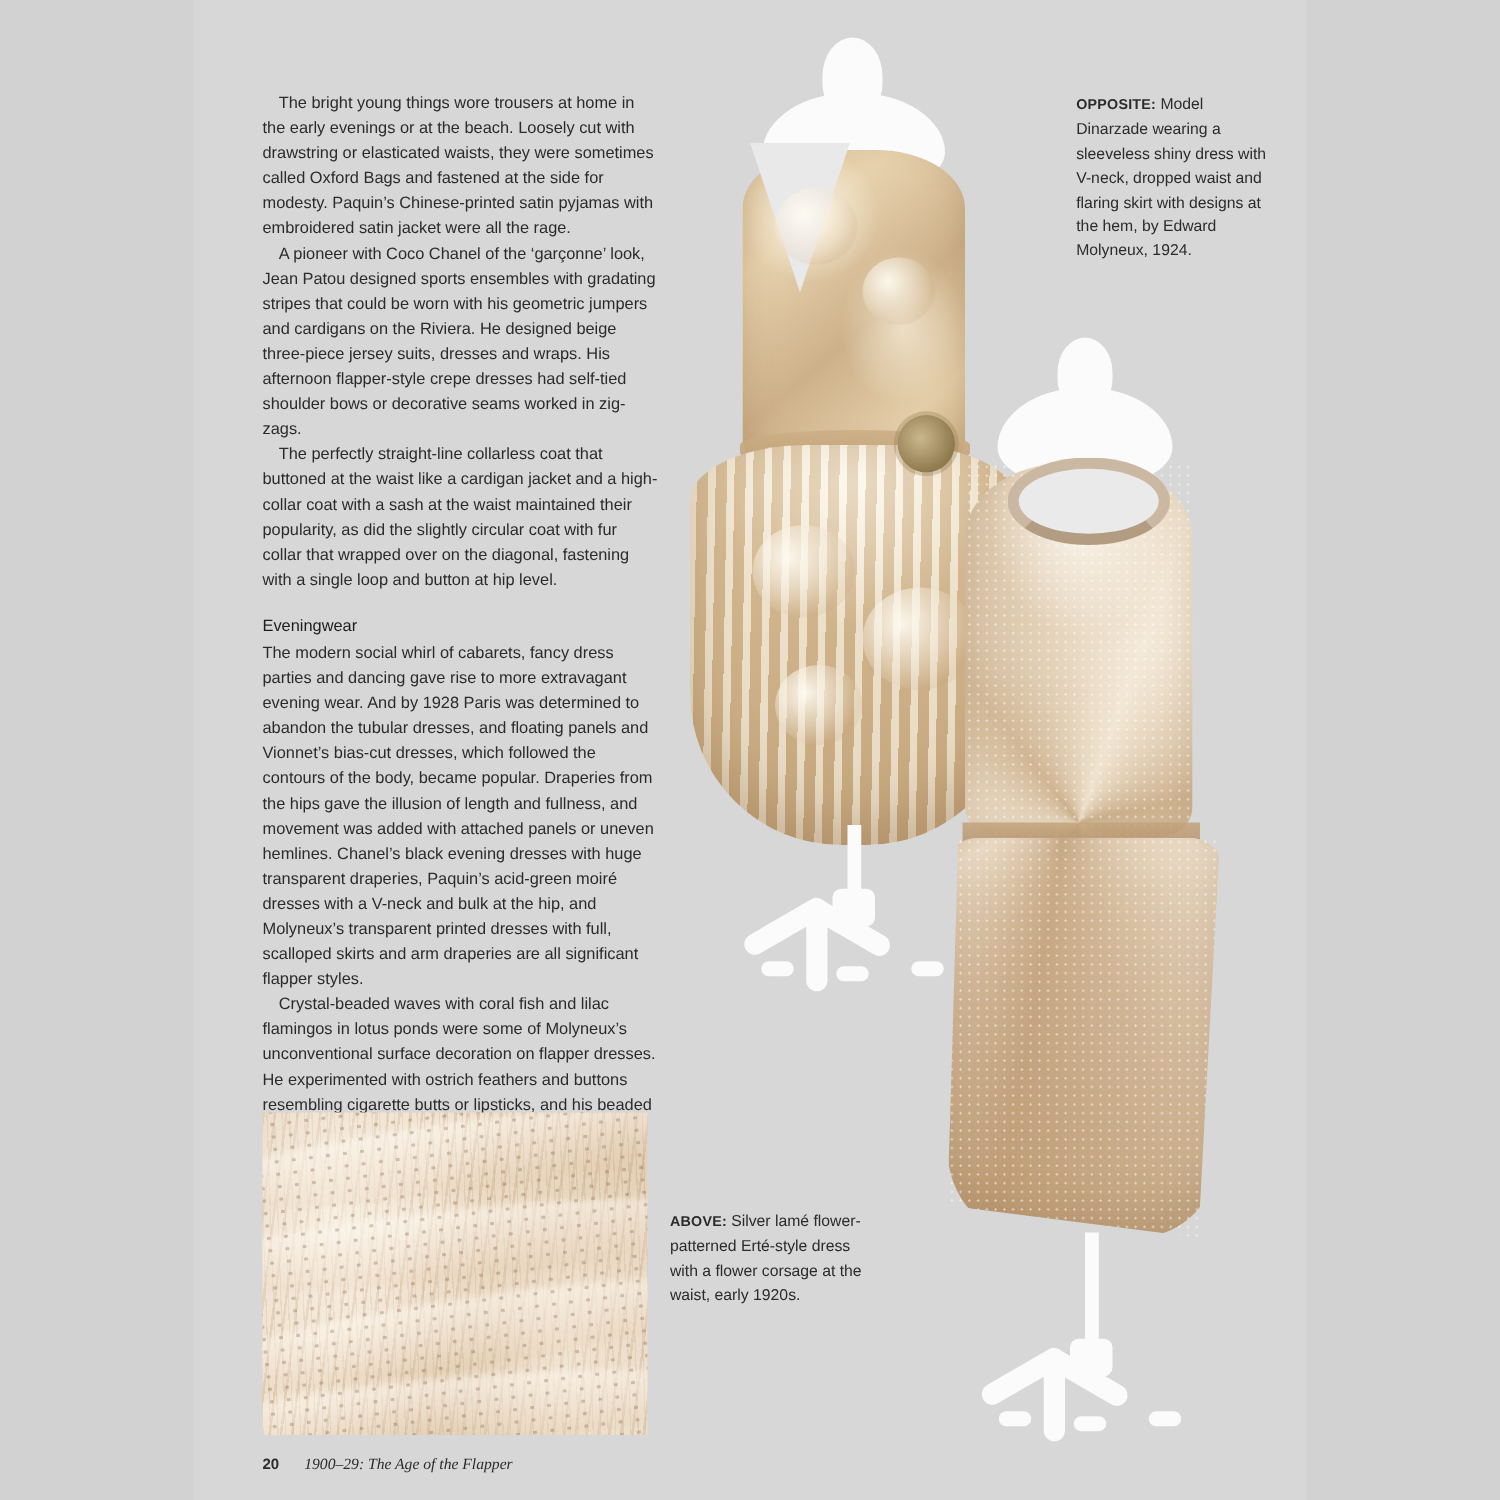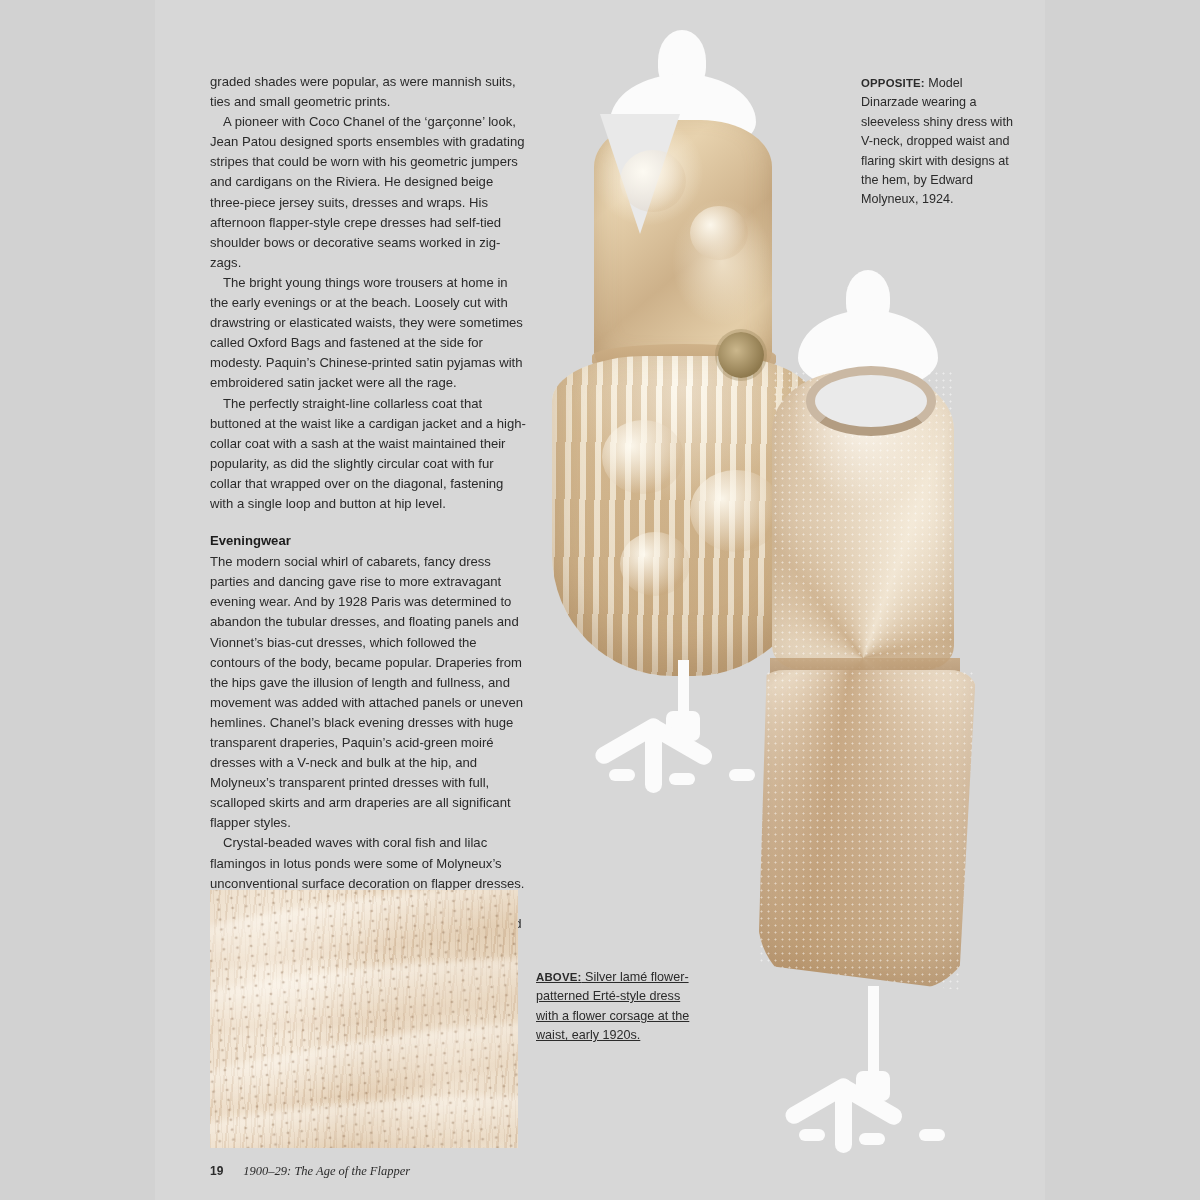--- a/index.html
+++ b/index.html
@@ -32,21 +32,21 @@
     color: #2b2b2b;
   }
   .text-col p {
     margin: 0;
     text-indent: 0;
   }
   .text-col p.indent {
     text-indent: 13px;
   }
   .section-head {
-    font-weight: bold;
+    font-weight: normal;
     margin-top: 17px !important;
     margin-bottom: 1px !important;
     font-size: 13.1px;
     color: #1c1c1c;
   }
   
   .cap-right {
     position: absolute;
     left: 706px;
     top: 74px;
@@ -56,21 +56,21 @@
     color: #2b2b2b;
   }
   .cap-lower {
     position: absolute;
     left: 381px;
     width: 165px;
     font-size: 12.6px;
     line-height: 19.4px;
     color: #2b2b2b;
   }
-  .cap-lower.one { top: 968px; text-decoration: underline; }
+  .cap-lower.one { top: 968px; }
   .cap-lower.two { top: 1064px; }
   .sc {
     font-variant: small-caps;
     font-weight: bold;
     letter-spacing: 0.2px;
     font-size: 11.4px;
     text-transform: uppercase;
   }
   
   .footer {
@@ -270,23 +270,22 @@
     opacity: 0.8;
     pointer-events: none;
   }
 </style>
 </head>
 <body>
 
 <div class="page">
 
   <div class="text-col">
-    <p>graded shades were popular, as were mannish suits, ties and small geometric prints.</p>
+    <p class="indent">The bright young things wore trousers at home in the early evenings or at the beach. Loosely cut with drawstring or elasticated waists, they were sometimes called Oxford Bags and fastened at the side for modesty. Paquin’s Chinese-printed satin pyjamas with embroidered satin jacket were all the rage.</p>
     <p class="indent">A pioneer with Coco Chanel of the ‘garçonne’ look, Jean Patou designed sports ensembles with gradating stripes that could be worn with his geometric jumpers and cardigans on the Riviera. He designed beige three-piece jersey suits, dresses and wraps. His afternoon flapper-style crepe dresses had self-tied shoulder bows or decorative seams worked in zig-zags.</p>
-    <p class="indent">The bright young things wore trousers at home in the early evenings or at the beach. Loosely cut with drawstring or elasticated waists, they were sometimes called Oxford Bags and fastened at the side for modesty. Paquin’s Chinese-printed satin pyjamas with embroidered satin jacket were all the rage.</p>
     <p class="indent">The perfectly straight-line collarless coat that buttoned at the waist like a cardigan jacket and a high-collar coat with a sash at the waist maintained their popularity, as did the slightly circular coat with fur collar that wrapped over on the diagonal, fastening with a single loop and button at hip level.</p>
 
     <p class="section-head">Eveningwear</p>
     <p>The modern social whirl of cabarets, fancy dress parties and dancing gave rise to more extravagant evening wear. And by 1928 Paris was determined to abandon the tubular dresses, and floating panels and Vionnet’s bias-cut dresses, which followed the contours of the body, became popular. Draperies from the hips gave the illusion of length and fullness, and movement was added with attached panels or uneven hemlines. Chanel’s black evening dresses with huge transparent draperies, Paquin’s acid-green moiré dresses with a V-neck and bulk at the hip, and Molyneux’s transparent printed dresses with full, scalloped skirts and arm draperies are all significant flapper styles.</p>
     <p class="indent">Crystal-beaded waves with coral fish and lilac flamingos in lotus ponds were some of Molyneux’s unconventional surface decoration on flapper dresses. He experimented with ostrich feathers and buttons resembling cigarette butts or lipsticks, and his beaded chemises are some of the most exquisite.</p>
   </div>
 
   <div class="fig" id="fig1">
 
     <div class="mq-neck" style="left:108px; top:0; width:48px; height:62px;"></div>
@@ -356,16 +355,16 @@
   <div class="cap-right">
     <span class="sc">Opposite:</span><span> Model Dinarzade wearing a sleeveless shiny dress with V-neck, dropped waist and flaring skirt with designs at the hem, by Edward Molyneux, 1924.</span>
   </div>
 
   <div class="cap-lower one">
     <span class="sc">Above:</span><span> Silver lamé flower-patterned Erté-style dress with a flower corsage at the waist, early 1920s.</span>
   </div>
 
 
   <div class="footer">
-    <span class="pg">19</span><span class="ttl">1900–29: The Age of the Flapper</span>
+    <span class="pg">20</span><span class="ttl">1900–29: The Age of the Flapper</span>
   </div>
 
 </div>
 
 </body></html>

